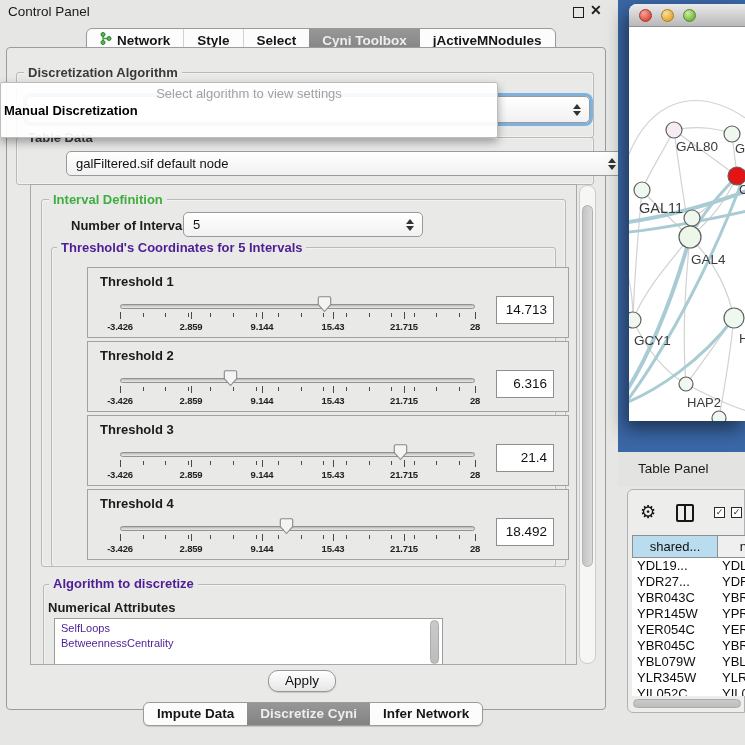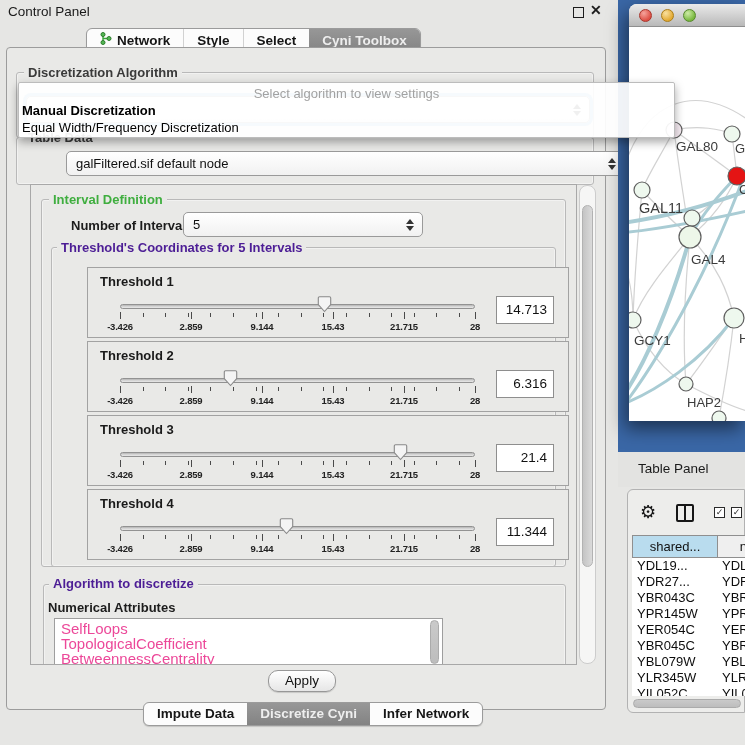--- a/index.html
+++ b/index.html
@@ -27,21 +27,21 @@
   .group-title { font-size:13px; font-weight:bold; color:#3a3a3a; background:#e9e9e7; padding:0 4px; line-height:13px; }
   .green { color:#3fae3f; } .blue { color:#4c1d95; }
 
   .combo { background:linear-gradient(180deg,#ffffff,#f1f1f1); border:1px solid #9a9a9a; border-radius:5px;
            font-size:13px; color:#111; display:flex; align-items:center; padding-left:9px; }
   .combo .spin { margin-left:auto; margin-right:8px; display:flex; flex-direction:column; gap:2px; }
   .combo .up    { width:0;height:0;border-left:4px solid transparent;border-right:4px solid transparent;border-bottom:5px solid #333; }
   .combo .down  { width:0;height:0;border-left:4px solid transparent;border-right:4px solid transparent;border-top:5px solid #333; }
   .focus-ring { box-shadow:0 0 0 3px rgba(91,157,217,0.75); }
 
-  .popup { left:18px; top:82px; width:657px; height:56px; background:rgba(255,255,255,0.93);
+  .popup { left:0; top:82px; width:498px; height:56px; background:rgba(255,255,255,0.93);
            border:1px solid #bcbcbc; border-radius:2px; box-shadow:0 4px 10px rgba(0,0,0,0.35); z-index:50; }
   .popup-row { font-size:13px; padding:1px 3px; }
   .popup-placeholder { text-align:center; color:#a2a2a2; padding-top:3px; }
   .popup-opt1 { font-weight:bold; color:#000; }
   .popup-opt2 { color:#000; }
 
   .viewport { left:30px; top:184px; width:547px; height:481px; border:1px solid #a8a8a8; overflow:hidden; }
 
   .noi-label { font-size:13px; font-weight:bold; color:#1c1c1c; }
 
@@ -50,21 +50,21 @@
   .tbox-label { position:absolute; left:12px; top:6px; font-size:13px; font-weight:bold; color:#1a1a1a; }
   .track { position:absolute; left:32px; top:36px; width:355px; height:5px; border:1px solid #929292;
            border-radius:3px; background:linear-gradient(180deg,#b3b3b3,#d2d2d2 45%,#e9e9e9); }
   .handle { position:absolute; top:28px; width:15px; height:17px; }
   .tick { position:absolute; width:1px; background:#4a4a4a; }
   .ticklabel { position:absolute; width:50px; text-align:center; font-size:9.5px; font-weight:bold; color:#222; letter-spacing:-0.2px; }
   .valuebox { position:absolute; left:408px; top:28px; width:58px; height:28px; background:#fff;
               border:1px solid #8e8e8e; font-size:13.5px; color:#111; text-align:right;
               line-height:26px; padding-right:6px; }
 
-  .attr-item { font-size:15px; color:#ec4899; padding-left:6px; line-height:15px; }
+  .attr-item { font-size:11px; color:#4c1d95; padding-left:6px; line-height:15px; }
 
   .vscroll-track { left:579px; top:185px; width:17px; height:479px; background:#f6f6f5; border:1px solid #cccccc; border-radius:8px; }
   .vscroll-thumb { left:582px; top:205px; width:11px; height:362px; border-radius:6px;
                    background:linear-gradient(90deg,#c4c4c4,#dadada); border:1px solid #b2b2b2; }
   .hthumb { border-radius:5px; background:linear-gradient(180deg,#cacaca,#bdbdbd); border:1px solid #ababab; }
 
   .apply-btn { left:268px; top:670px; width:68px; height:22px; border:1px solid #979797; border-radius:10px;
                background:linear-gradient(180deg,#ffffff,#e6e6e6); font-size:13.5px; color:#111;
                text-align:center; line-height:20px; box-shadow:0 1px 1px rgba(0,0,0,0.15); }
 
@@ -114,20 +114,23 @@
       <span>Network</span>
     </div>
     <div class="seg">
       <span>Style</span>
     </div>
     <div class="seg">
       <span>Select</span>
     </div>
     <div class="seg selected">
       <span>Cyni Toolbox</span>
+    </div>
+    <div class="seg">
+      <span>jActiveMNodules</span>
     </div>
   </div>
 
 <div class="abs content-box"></div>
 
 <div class="abs group" style="left:16px; top:72px; width:578px; height:66px;"></div>
 <span class="abs group-title" style="left:24px; top:66px;">Discretization Algorithm</span>
 <div class="abs combo focus-ring" style="left:26px; top:96px; width:564px; height:27px;">
   <span class="spin">
       <span class="up"></span>
@@ -294,30 +297,29 @@
         <div class="ticklabel" style="left:149.0px; top:53px;">9.144</div>
         <div class="tick" style="left:245.0px; top:44px; height:7px;"></div>
         <div class="ticklabel" style="left:220.0px; top:53px;">15.43</div>
         <div class="tick" style="left:316.0px; top:44px; height:7px;"></div>
         <div class="ticklabel" style="left:291.0px; top:53px;">21.715</div>
         <div class="tick" style="left:387.0px; top:44px; height:7px;"></div>
         <div class="ticklabel" style="left:362.0px; top:53px;">28</div>
         <div class="handle" style="left:191.3px;"><svg width="15" height="17" viewBox="0 0 15 17">
             <path d="M2.5,0.8 h10 a1.2,1.2 0 0 1 1.2,1.2 v6.5 l-6.2,7 l-6.2,-7 v-6.5 a1.2,1.2 0 0 1 1.2,-1.2 z" fill="#f4f4f4" stroke="#898989" stroke-width="1.1"></path>
           </svg></div>
-        <div class="valuebox">11.344</div>
+        <div class="valuebox">18.492</div>
       </div>
     </div>
 
   <div class="abs group" style="left:12px; top:399px; width:523px; height:160px;"></div>
   <span class="abs group-title blue" style="left:18px; top:392px;">Algorithm to discretize</span>
   <span class="abs noi-label" style="left:17px; top:415px;">Numerical Attributes</span>
   <div class="abs" id="attr-list" style="left:23px; top:433px; width:389px; height:60px; background:#fff; border:1px solid #9e9e9e; overflow:hidden; padding-top:2px;">
       <div class="attr-item">SelfLoops</div>
-      <div class="attr-item">TopologicalCoefficient</div>
       <div class="attr-item">BetweennessCentrality</div>
     </div>
   <div class="abs hthumb" style="left:399px; top:435px; width:9px; height:44px;"></div>
 </div>
 
 <div class="abs vscroll-track"></div>
 <div class="abs vscroll-thumb"></div>
 
 <div class="abs apply-btn">Apply</div>
 
@@ -436,14 +438,13 @@
     <div class="trow" style="top:128px;">
       <div class="tcell" style="left:5px;">YIL052C</div>
       <div class="tcell" style="left:90px;">YIL0</div>
     </div>
   </div>
 <div class="abs hthumb" style="left:633px; top:699px; width:108px; height:9px;"></div>
 
 <div class="abs popup">
     <div class="popup-row popup-placeholder">Select algorithm to view settings</div>
     <div class="popup-row popup-opt1">Manual Discretization</div>
-    <div class="popup-row popup-opt2">Equal Width/Frequency Discretization</div>
   </div>
 
 </body></html>

